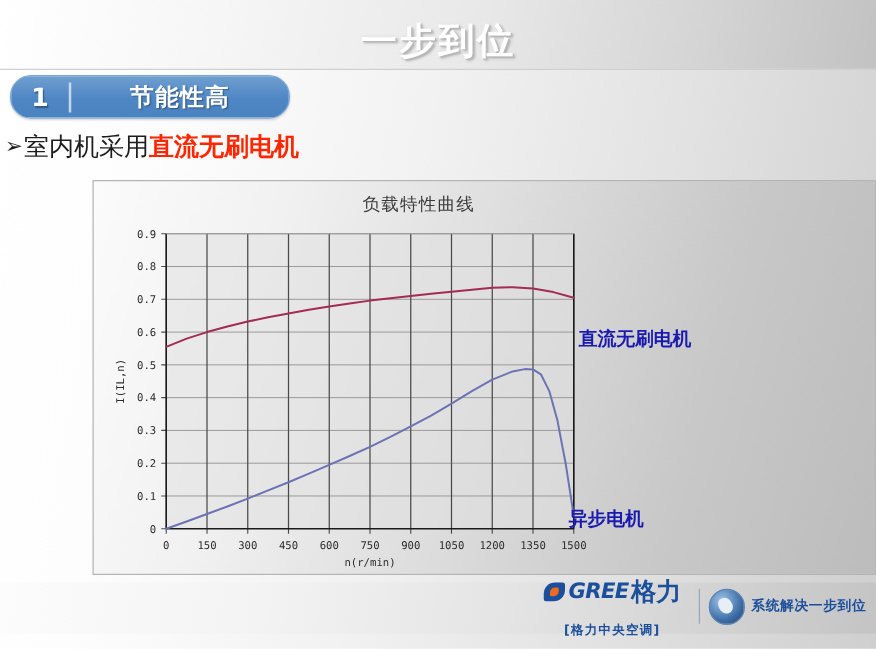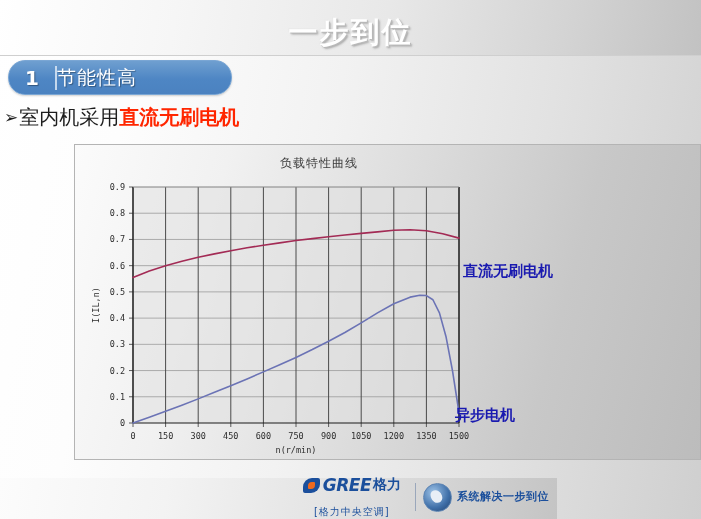--- a/index.html
+++ b/index.html
@@ -30,76 +30,76 @@
     border-radius:17px;border:1px solid #7aa6d4;
     box-shadow:0 1px 2px rgba(0,0,0,.18);
     display:flex;align-items:center;
   }
   #section-number{
     width:46px;text-align:center;font-size:20px;font-weight:bold;color:#ffffff;
     text-shadow:1px 1px 1px rgba(0,0,0,.35);
   }
   #pill-divider{width:2px;height:24px;background:#d9e6f4;opacity:.85;}
   #section-label{
-    flex:1;font-size:19px;font-weight:normal;color:#ffffff;
-    letter-spacing:1px;text-shadow:1px 1px 1px rgba(0,0,0,.35);
+    flex:1;font-size:19px;font-weight:bold;color:#ffffff;
+    letter-spacing:1px;text-shadow:1px 1px 1px rgba(0,0,0,.35);text-align:center;
   }
 
   
   #bullet-line{
     position:absolute;left:4px;top:100px;width:697px;height:34px;
     display:flex;align-items:center;white-space:nowrap;
     font-size:20px;color:#1d1d1d;
   }
   #bullet-arrow{font-size:17px;font-weight:bold;color:#1d1d1d;margin-right:1px;}
   .b-bold{font-weight:bold;}
   .b-red{color:#ff2600;font-weight:bold;}
 
   
   #chart-panel{
     position:absolute;left:74px;top:144px;width:627px;height:316px;
     background:linear-gradient(105deg,#fbfbfb 0%,#f1f1f1 22%,#dcdcdc 50%,#c8c8c8 75%,#bcbcbc 100%);
     border:1px solid #b4b4b4;
     box-sizing:border-box;
   }
   #chart-title{
-    position:absolute;left:154px;top:10px;width:180px;text-align:center;
-    font-size:12px;color:#3a3a3a;letter-spacing:1px;
+    position:absolute;left:170px;top:10px;width:180px;text-align:center;
+    font-size:14px;color:#3a3a3a;letter-spacing:1px;
   }
   #chart-svg{position:absolute;left:0;top:0;}
 
   .legend-lbl{
     position:absolute;font-size:15px;font-weight:bold;color:#1a1ab0;
     letter-spacing:0px;white-space:nowrap;
   }
   #legend-dc{left:388px;top:117px;}
   #legend-async{left:380px;top:261px;}
 
   
   #footer-bar{
-    position:absolute;left:0;bottom:0;width:557px;height:41px;
+    position:absolute;left:0;bottom:12px;width:701px;height:41px;
     background:linear-gradient(100deg,#fcfcfc 0%,#f3f3f3 30%,#e4e4e4 58%,#d2d2d2 82%,#c4c4c4 100%);
   }
   #brand-group{
     position:absolute;right:8px;bottom:4px;height:36px;
     display:flex;align-items:center;
   }
   #gree-block{display:flex;flex-direction:column;align-items:center;margin-right:7px;}
   #gree-row{display:flex;align-items:center;}
   #gree-swoosh{
     width:17px;height:15px;margin-right:3px;
     background:#1b4f9c;border-radius:9px 2px 9px 2px;position:relative;
   }
   #gree-swoosh:after{
     content:"";position:absolute;left:5px;top:4px;width:7px;height:7px;
     background:#ef6a1f;border-radius:4px 1px 4px 1px;
   }
   #gree-word{font-size:17px;font-weight:bold;font-style:italic;color:#1b4f9c;letter-spacing:-.5px;}
-  #gree-cn{font-size:14px;font-weight:bold;color:#1b4f9c;margin-left:2px;font-family:"DejaVu Sans",sans-serif;}
-  #gree-sub{font-size:10px;font-weight:normal;color:#1b4f9c;letter-spacing:1px;margin-top:10px;}
+  #gree-cn{font-size:20px;font-weight:bold;color:#1b4f9c;margin-left:2px;font-family:"DejaVu Sans",sans-serif;}
+  #gree-sub{font-size:10px;font-weight:bold;color:#1b4f9c;letter-spacing:1px;margin-top:10px;}
   #brand-divider{width:1px;height:28px;background:#9aa7bb;margin:0 7px;}
   #globe-icon{
     width:27px;height:27px;border-radius:50%;
     background:radial-gradient(circle at 35% 32%,#9fc4e8,#3f6fa8 60%,#21406b);
     border:1px solid #5d84b3;margin-right:5px;position:relative;
   }
   #globe-icon:after{
     content:"";position:absolute;left:7px;top:6px;width:11px;height:13px;
     background:#e8eef6;border-radius:40% 60% 45% 55%;transform:rotate(-18deg);
   }

